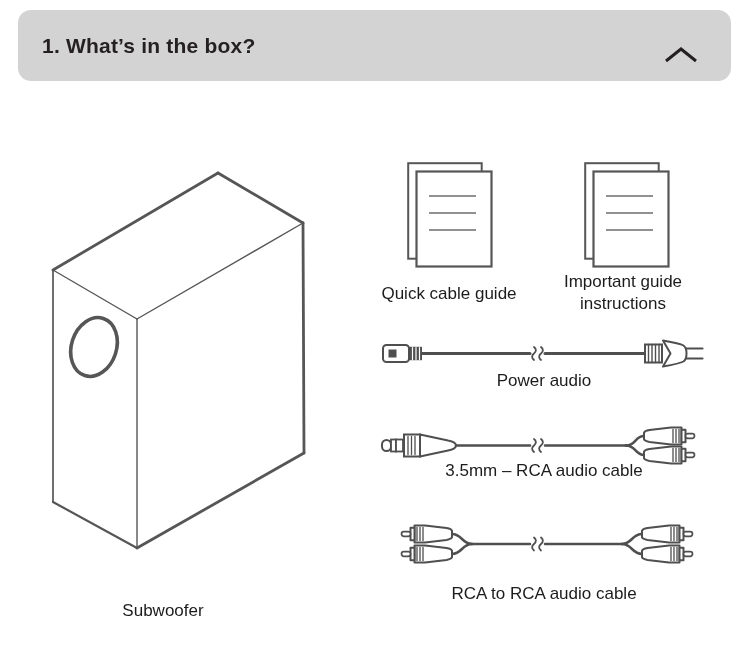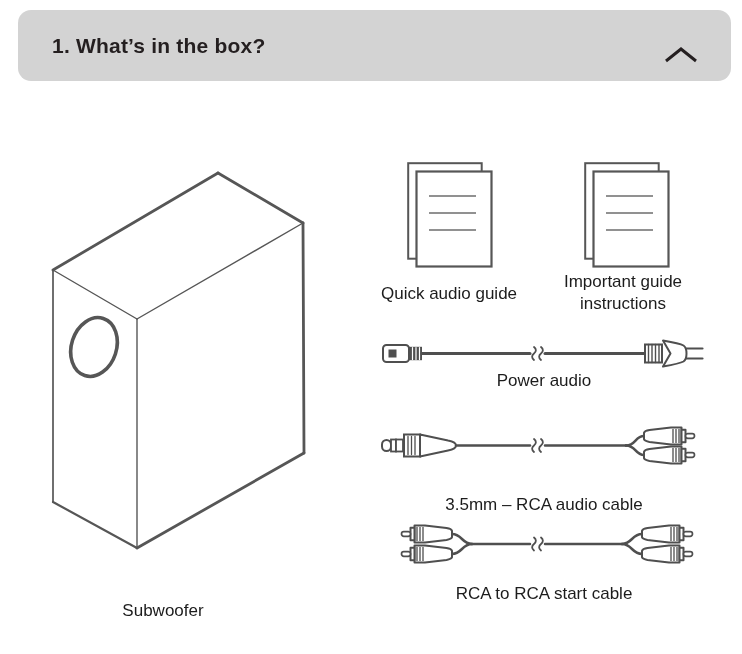--- a/index.html
+++ b/index.html
@@ -4,21 +4,21 @@
 <style>
   html,body{margin:0;padding:0;background:#ffffff;}
   body{
     width:742px;height:654px;position:relative;overflow:hidden;
     font-family:"Liberation Sans",sans-serif;color:#1c1c1c;
     -webkit-font-smoothing:antialiased;
   }
   .accordion-header{
     position:absolute;left:18px;top:10px;width:713px;height:71px;
     background:#d3d3d3;border-radius:13px;box-sizing:border-box;
-    display:flex;align-items:center;padding:0 34px;cursor:pointer;
+    display:flex;align-items:center;padding:0 24px;cursor:pointer;
   }
   .accordion-title{
     font-size:21px;font-weight:bold;color:#241f20;letter-spacing:.2px;
   }
   .chevron{position:absolute;right:32px;top:35px;}
   .figure{position:absolute;}
   .caption{
     position:absolute;font-size:17px;line-height:21.5px;text-align:center;
     color:#1c1c1c;
   }
@@ -66,21 +66,21 @@
     <path d="M8,344 L92,390" stroke-width="2.2"></path>
     <path d="M92,390 L259,295" stroke-width="2.8"></path>
     <ellipse cx="49" cy="189" rx="22.5" ry="30" stroke-width="3.6" transform="rotate(18 49 189)"></ellipse>
   </g>
 </svg>
 <div class="caption" style="left:63px;top:600px;width:200px">Subwoofer</div>
 
 <svg class="figure" style="left:407px;top:162px" width="87" height="106" viewBox="0 0 87 106">
   <use href="#doc-icon"></use>
 </svg>
-<div class="caption" style="left:375px;top:283px;width:148px">Quick audio guide</div>
+<div class="caption" style="left:375px;top:283px;width:148px">Quick cable guide</div>
 
 <svg class="figure" style="left:584px;top:162px" width="87" height="106" viewBox="0 0 87 106">
   <use href="#doc-icon"></use>
 </svg>
 <div class="caption" style="left:537px;top:271px;width:172px">Important guide instructions</div>
 
 <svg class="figure" style="left:380px;top:336px" width="335" height="36" viewBox="0 0 335 36">
   <g stroke="#4f4f4f" fill="none" stroke-linecap="round">
     <rect x="3" y="9" width="26" height="17" rx="3.5" fill="#ffffff" stroke-width="2"></rect>
     <rect x="8.5" y="13.5" width="8" height="8" fill="#4f4f4f" stroke="none"></rect>
@@ -107,30 +107,30 @@
     <path d="M40,10.5 L68,16.5 Q76,18 76,21.5 Q76,25 68,26.5 L40,32.5 Z" fill="#ffffff" stroke-width="2" stroke-linejoin="round"></path>
     <path d="M76,21.5 H150" stroke-width="2.5"></path>
     <path d="M165,21.5 H246" stroke-width="2.5"></path>
     <use href="#break-mark" transform="translate(154,21.5)"></use>
     <path d="M246,21.5 C256,21.5 255,12 264,12" stroke-width="2.5"></path>
     <path d="M246,21.5 C256,21.5 255,31 264,31" stroke-width="2.5"></path>
   </g>
   <use href="#rca" transform="translate(264,12)"></use>
   <use href="#rca" transform="translate(264,31)"></use>
 </svg>
-<div class="caption" style="left:434px;top:494px;width:220px">3.5mm – RCA audio cable</div>
+<div class="caption" style="left:434px;top:460px;width:220px">3.5mm – RCA audio cable</div>
 
 <svg class="figure" style="left:380px;top:519px" width="335" height="50" viewBox="0 0 335 50">
   <g stroke="#4f4f4f" fill="none" stroke-linecap="round">
     <path d="M72,15 C82,15 82,25 92,25" stroke-width="2.5"></path>
     <path d="M72,35 C82,35 82,25 92,25" stroke-width="2.5"></path>
     <path d="M92,25 H150" stroke-width="2.5"></path>
     <path d="M165,25 H242" stroke-width="2.5"></path>
     <use href="#break-mark" transform="translate(154,25)"></use>
     <path d="M242,25 C252,25 252,15 262,15" stroke-width="2.5"></path>
     <path d="M242,25 C252,25 252,35 262,35" stroke-width="2.5"></path>
   </g>
   <use href="#rca" transform="translate(72,15) scale(-1,1)"></use>
   <use href="#rca" transform="translate(72,35) scale(-1,1)"></use>
   <use href="#rca" transform="translate(262,15)"></use>
   <use href="#rca" transform="translate(262,35)"></use>
 </svg>
-<div class="caption" style="left:434px;top:583px;width:220px">RCA to RCA start cable</div>
+<div class="caption" style="left:434px;top:583px;width:220px">RCA to RCA audio cable</div>
 
 </body></html>

